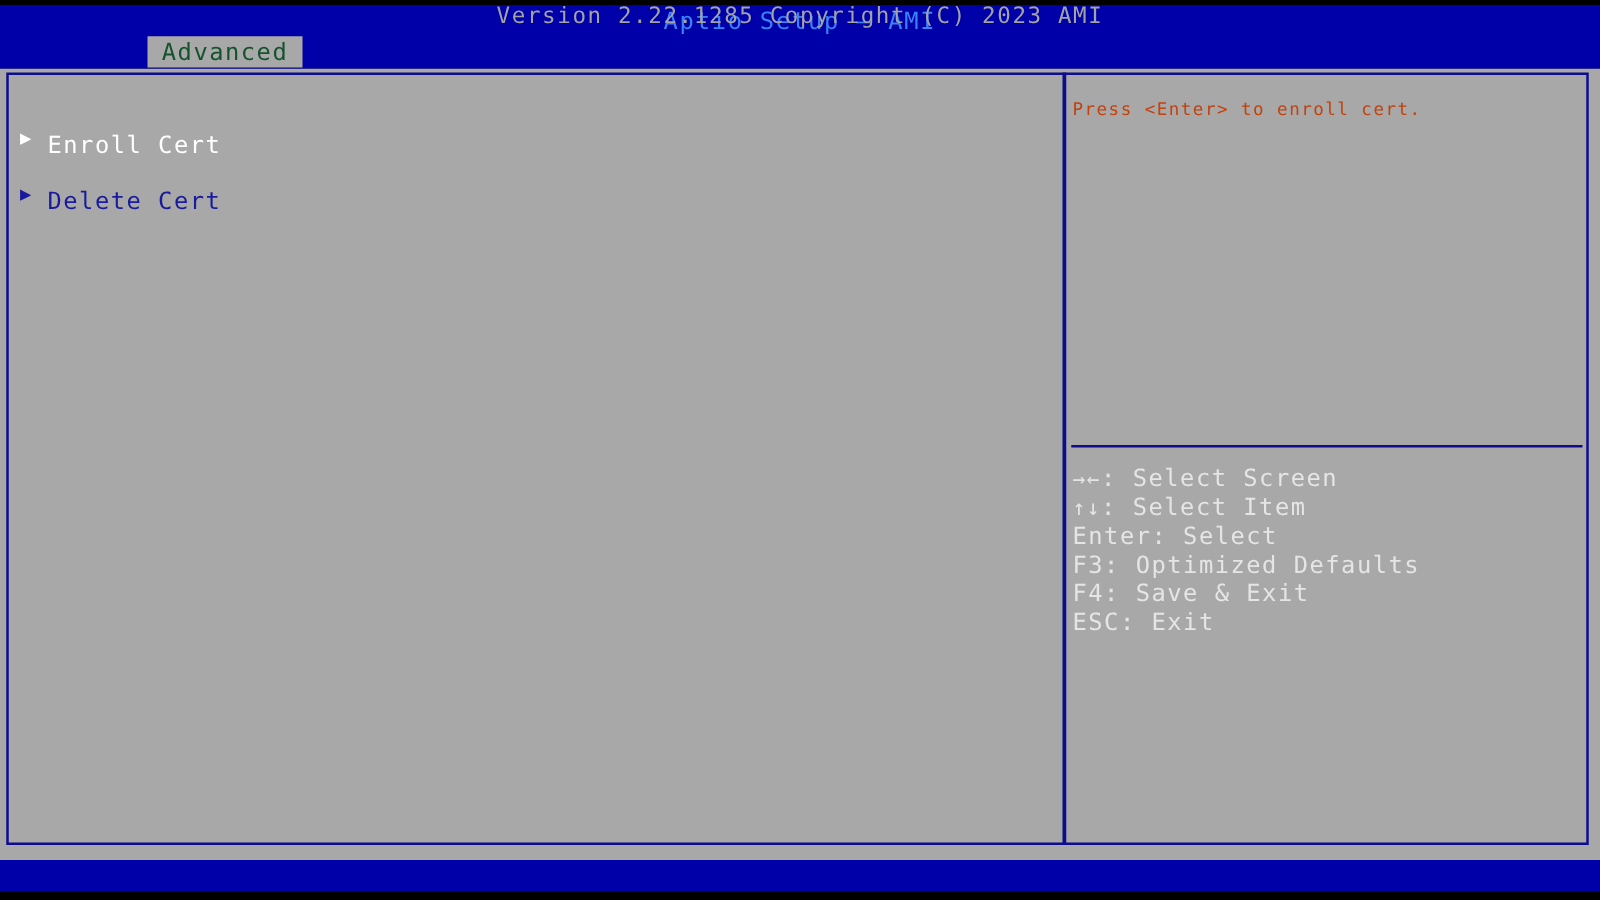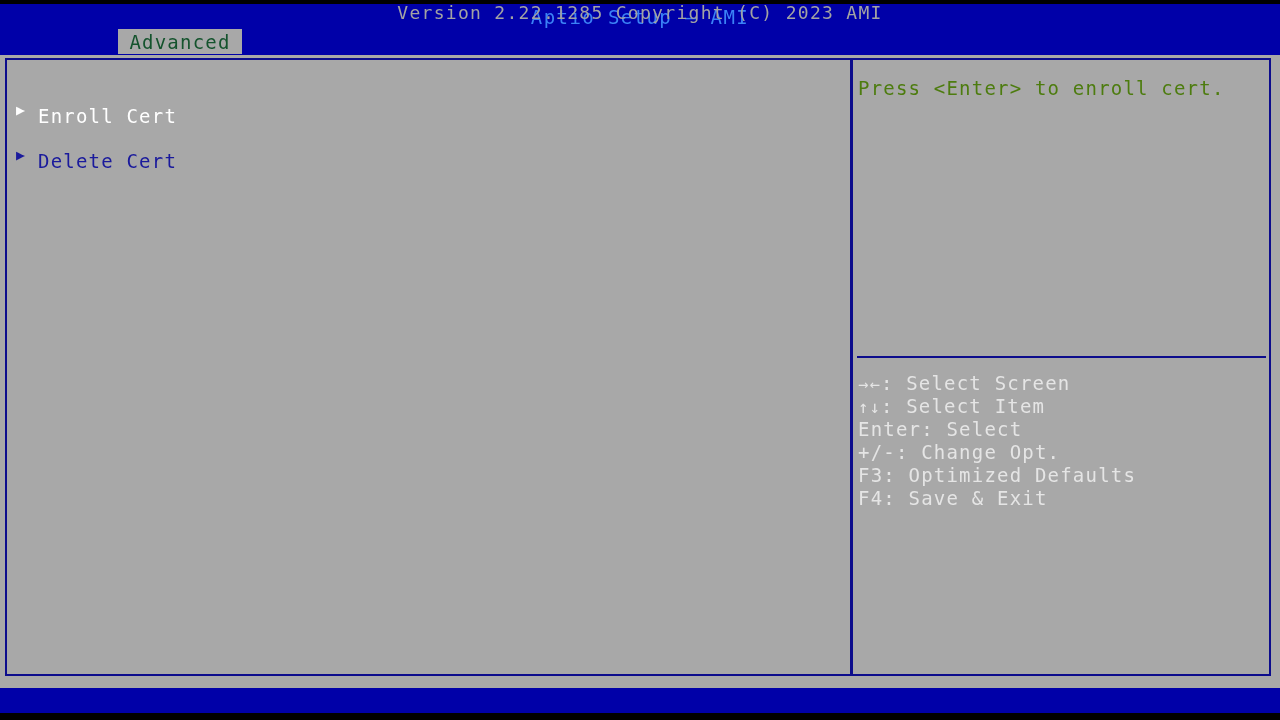--- a/index.html
+++ b/index.html
@@ -138,22 +138,22 @@
     left: 857px;
     top: 61px;
     width: 410px;
     height: 612px;
   }
   .help-text {
     position: absolute;
     left: 1px;
     top: 16px;
     width: 404px;
-    color: #4d7c0f;
-    font-size: 19px;
+    color: #c2410c;
+    font-size: 14px;
     letter-spacing: 1.2px;
     line-height: 23px;
     white-space: pre-wrap;
   }
 
   .legend {
     position: absolute;
     left: 1px;
     top: 311px;
     width: 404px;
@@ -225,23 +225,23 @@
   </div>
 
   <div class="help-panel">
 
     <div class="help-text">Press &lt;Enter&gt; to enroll cert.</div>
 
     <div class="legend">
       <div class="legend-line"><span class="sym">→←</span><span>: Select Screen</span></div>
       <div class="legend-line"><span class="sym">↑↓</span><span>: Select Item</span></div>
       <div class="legend-line"><span>Enter</span><span>: Select</span></div>
-      <div class="legend-line"><span>+/-</span><span>: Change Opt.</span></div>
       <div class="legend-line"><span>F3</span><span>: Optimized Defaults</span></div>
       <div class="legend-line"><span>F4</span><span>: Save &amp; Exit</span></div>
+      <div class="legend-line"><span>ESC</span><span>: Exit</span></div>
     </div>
 
   </div>
 
   <div class="footer-bar"></div>
   <div class="footer-text">Version 2.22.1285 Copyright (C) 2023 AMI</div>
 
 </div>
 
 </body></html>

